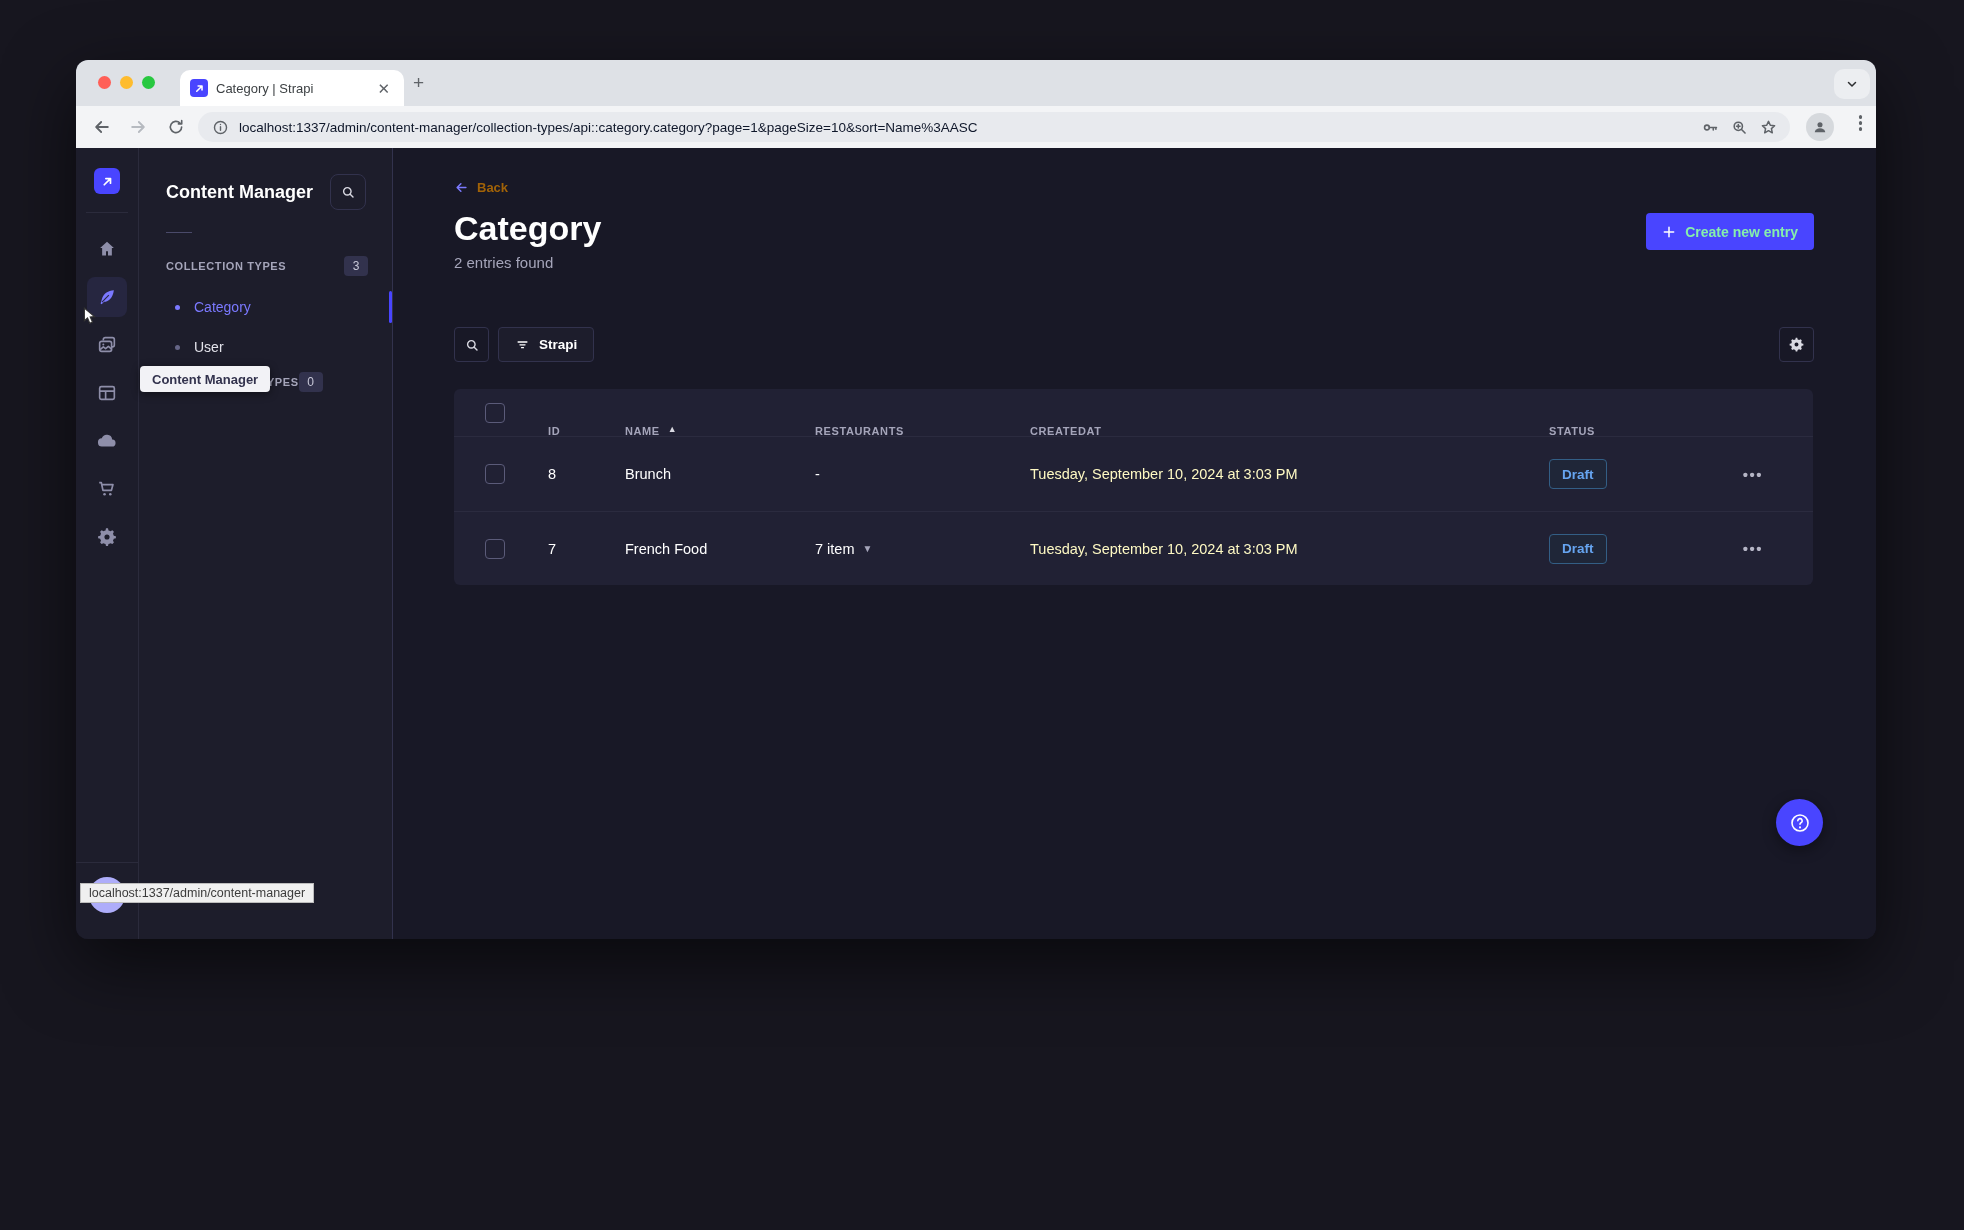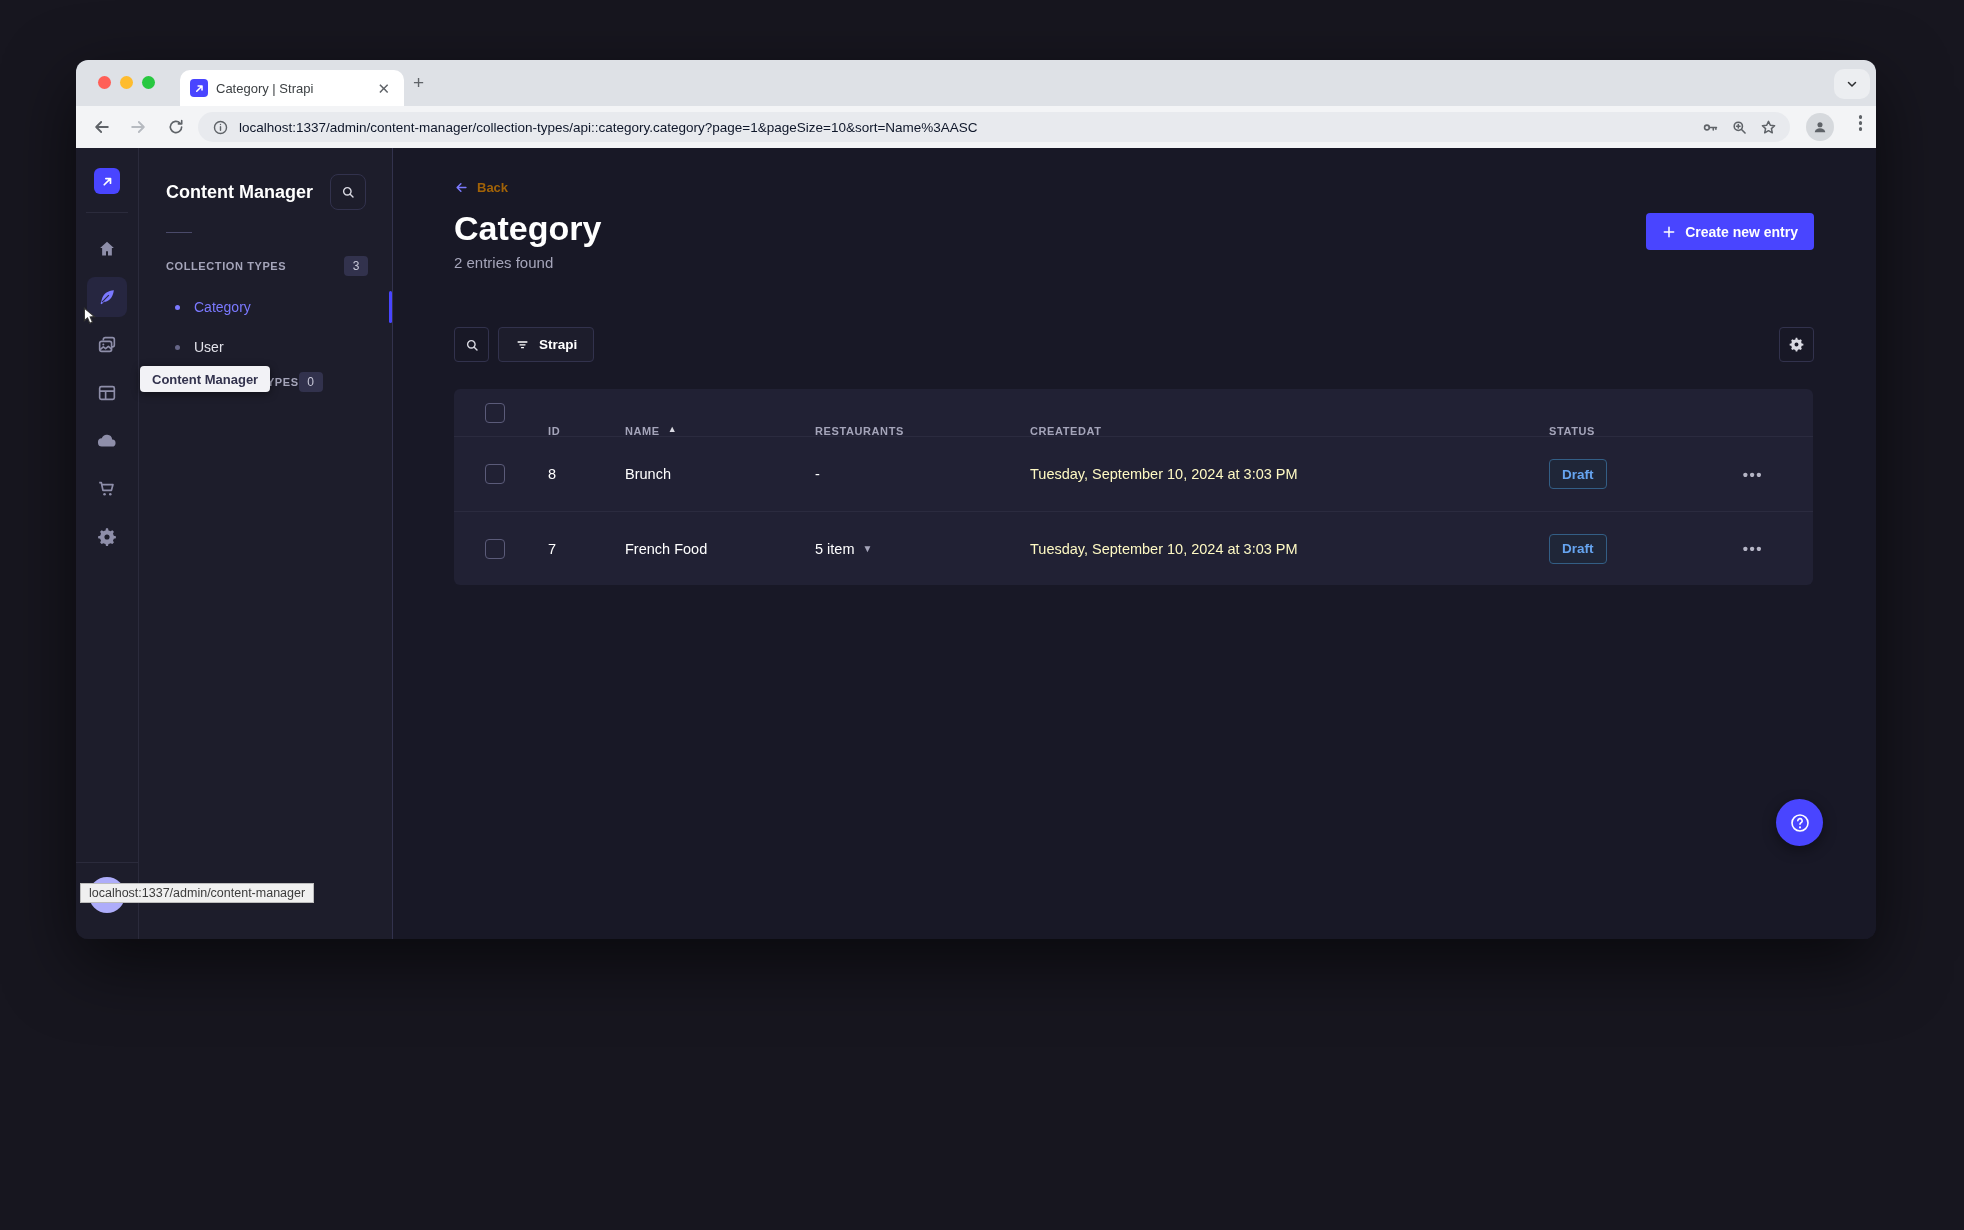--- a/index.html
+++ b/index.html
@@ -79,21 +79,21 @@
   .cm-tooltip { position:absolute; left:64px; top:218px; height:26px; padding:0 12px; background:#f2f2f6; border-radius:4px;
                 display:flex; align-items:center; font-size:13px; font-weight:700; color:#32324d; z-index:30;
                 box-shadow:0 2px 8px rgba(0,0,0,.45); white-space:nowrap; }
 
   
   .content { flex:1; position:relative; background:#181826; padding:32px 62px 0 61px; }
   .back-link { display:inline-flex; align-items:center; gap:8px; color:#a16207; font-size:13px; font-weight:600; }
   .page-title { margin-top:10px; font-size:34px; font-weight:700; color:#fff; }
   .page-subtitle { margin-top:6px; font-size:15px; color:#a5a5ba; }
   .create-btn { position:absolute; top:65px; right:62px; height:37px; padding:0 16px; border-radius:4px; background:#4945ff;
-                color:#ffffff; font-size:14px; font-weight:600; display:flex; align-items:center; gap:9px; border:none; }
+                color:#86efac; font-size:14px; font-weight:600; display:flex; align-items:center; gap:9px; border:none; }
   .actions-row { margin-top:56px; display:flex; align-items:center; gap:9px; position:relative; }
   .sq-btn { width:35px; height:35px; border-radius:4px; border:1px solid #32324d; background:transparent;
             display:flex; align-items:center; justify-content:center; color:#d9d9e2; }
   .filters-btn { height:35px; padding:0 16px; border-radius:4px; border:1px solid #32324d; background:#1d1d2c;
                  display:flex; align-items:center; gap:9px; color:#fff; font-size:13.5px; font-weight:600; }
   .view-settings-btn { position:absolute; right:0; top:0; }
 
   
   .table-card { margin-top:27px; width:1359px; background:#212134; border-radius:6px; overflow:hidden; }
   .tgrid { display:grid; grid-template-columns:68px 77px 190px 215px 519px 194px 1fr; align-items:center; }
@@ -380,21 +380,21 @@
               </div>
           </div>
 
           <div class="tgrid trow">
             <div class="cell-check">
                 <span class="checkbox"></span>
               </div>
             <div class="td">7</div>
             <div class="td">French Food</div>
             <div class="td">
-                <span>5 item</span>
+                <span>7 item</span>
                 <span class="chev">▼</span>
               </div>
             <div class="td date">Tuesday, September 10, 2024 at 3:03 PM</div>
             <div class="td">
                 <span class="draft-badge">Draft</span>
               </div>
             <div class="cell-actions">
                 <span class="row-dots">•••</span>
               </div>
           </div>

